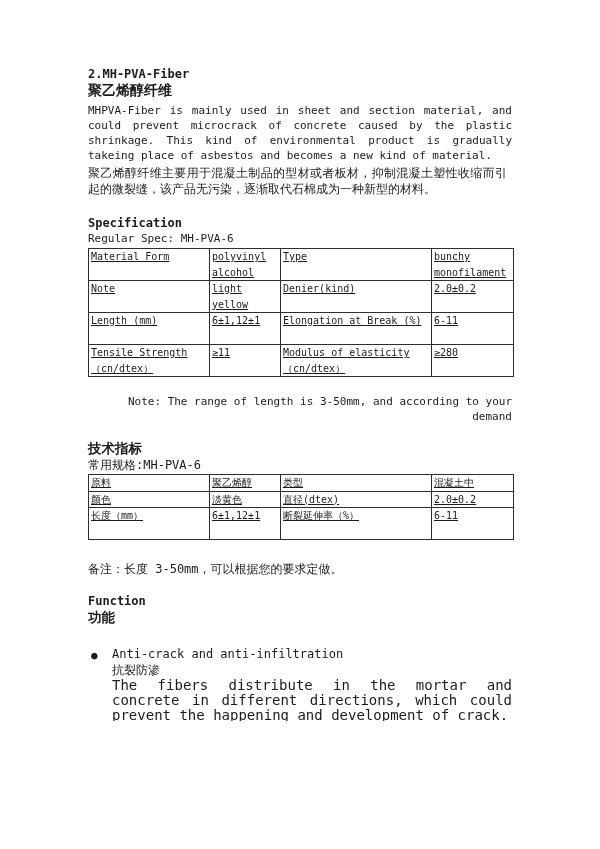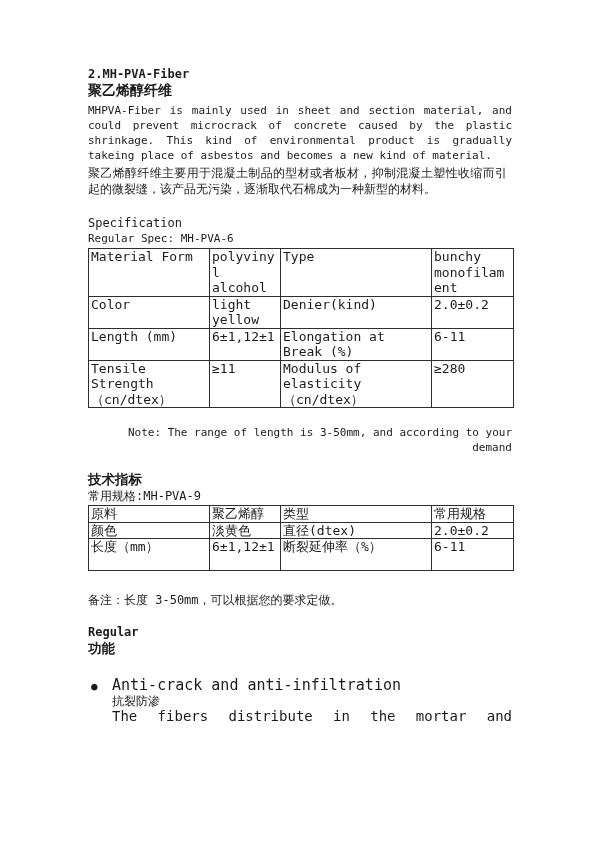--- a/index.html
+++ b/index.html
@@ -9,41 +9,41 @@
     font-family:"DejaVu Sans Mono","Liberation Mono",monospace;
   }
   .page{
     box-sizing:border-box;width:600px;height:721px;
     padding:66px 88px 8px 88px;overflow:hidden;
   }
   .h-en{font-weight:bold;font-size:12px;line-height:16px;}
   .h-zh{font-weight:bold;font-size:14px;line-height:17px;}
   .p-en{font-size:11px;line-height:15px;text-align:justify;margin:4px 0 0 0;}
   .p-zh{font-size:12px;line-height:15.5px;text-align:justify;margin:3px 5px 0 0;}
-  .h2-en{font-weight:normal;font-size:12px;line-height:16px;margin-top:18px;}
+  .h2-en{font-weight:bold;font-size:12px;line-height:16px;margin-top:18px;}
   .sub-en{font-size:11px;line-height:16px;}
   .h2-zh{font-weight:bold;font-size:13.5px;line-height:17px;margin-top:16px;}
   .sub-zh{font-size:12px;line-height:16px;}
   table{border-collapse:collapse;table-layout:fixed;width:425px;margin-top:1px;}
   td{
-    border:1px solid #2e2e2e;font-size:13px;line-height:15.5px;
-    padding:0 2px;vertical-align:top;overflow:hidden;word-break:break-word;
+    border:1px solid #2e2e2e;font-size:10px;line-height:15.5px;
+    padding:0 2px;vertical-align:top;overflow:hidden;word-break:break-word;text-decoration:underline;
   }
   .t-en td{height:31px;}
   .t-zh td{height:15px;}
   .t-zh tr.tall td{height:31px;}
   .note-en{font-size:11px;line-height:15px;margin-top:17px;text-align:right;}
   .note-zh{font-size:12px;line-height:16px;margin-top:21px;}
   .fn-en{font-weight:bold;font-size:12px;line-height:15px;margin-top:17px;}
   .fn-zh{font-weight:bold;font-size:13.5px;line-height:16px;}
   .bullets{margin-top:22px;}
   .bullet-item{position:relative;padding-left:24px;}
   .bullet-item + .bullet-item{margin-top:26px;}
   .bullet-icon{position:absolute;left:3px;top:1px;font-size:11px;line-height:15px;}
-  .bi-title-en{font-size:15px;line-height:15px;}
+  .bi-title-en{font-size:12px;line-height:15px;}
   .bi-title-zh{font-size:12px;line-height:16px;}
   .bi-desc-en{font-size:14px;line-height:15px;text-align:justify;margin:0;}
   .bi-desc-zh{
     font-size:12px;line-height:16px;margin:0 0 0 -24px;
     text-indent:29px;white-space:pre-wrap;
   }
 </style>
 </head>
 <body>
 
@@ -66,21 +66,21 @@
         <col style="width:82px">
     </colgroup>
     <tbody>
       <tr>
         <td>Material Form</td>
         <td>polyvinyl alcohol</td>
         <td>Type</td>
         <td>bunchy monofilament</td>
       </tr>
       <tr>
-        <td>Color</td>
+        <td>Note</td>
         <td>light yellow</td>
         <td>Denier(kind)</td>
         <td>2.0±0.2</td>
       </tr>
       <tr>
         <td>Length (mm)</td>
         <td>6±1,12±1</td>
         <td>Elongation at Break (%)</td>
         <td>6-11</td>
       </tr>
@@ -89,54 +89,54 @@
         <td>≥11</td>
         <td>Modulus of elasticity （cn/dtex）</td>
         <td>≥280</td>
       </tr>
     </tbody>
   </table>
 
   <div class="note-en">Note: The range of length is 3-50mm, and according to your demand</div>
 
   <div class="h2-zh">技术指标</div>
-  <div class="sub-zh">常用规格:MH-PVA-9</div>
+  <div class="sub-zh">常用规格:MH-PVA-6</div>
 
   <table class="t-zh">
     <colgroup>
       <col style="width:121px">
         <col style="width:71px">
         <col style="width:151px">
         <col style="width:82px">
     </colgroup>
     <tbody>
       <tr>
         <td>原料</td>
         <td>聚乙烯醇</td>
         <td>类型</td>
-        <td>常用规格</td>
+        <td>混凝土中</td>
       </tr>
       <tr>
         <td>颜色</td>
         <td>淡黄色</td>
         <td>直径(dtex)</td>
         <td>2.0±0.2</td>
       </tr>
       <tr class="tall">
         <td>长度（mm）</td>
         <td>6±1,12±1</td>
         <td>断裂延伸率（%）</td>
         <td>6-11</td>
       </tr>
     </tbody>
   </table>
 
   <div class="note-zh">备注：长度 3-50mm，可以根据您的要求定做。</div>
 
-  <div class="fn-en">Regular</div>
+  <div class="fn-en">Function</div>
   <div class="fn-zh">功能</div>
 
   <div class="bullets">
 
     <div class="bullet-item">
       <span class="bullet-icon">●</span>
       <div class="bi-title-en">Anti-crack and anti-infiltration</div>
       <div class="bi-title-zh">抗裂防渗</div>
       <p class="bi-desc-en">The fibers distribute in the mortar and concrete in different directions, which could prevent the happening and development of crack.</p>
     </div>

